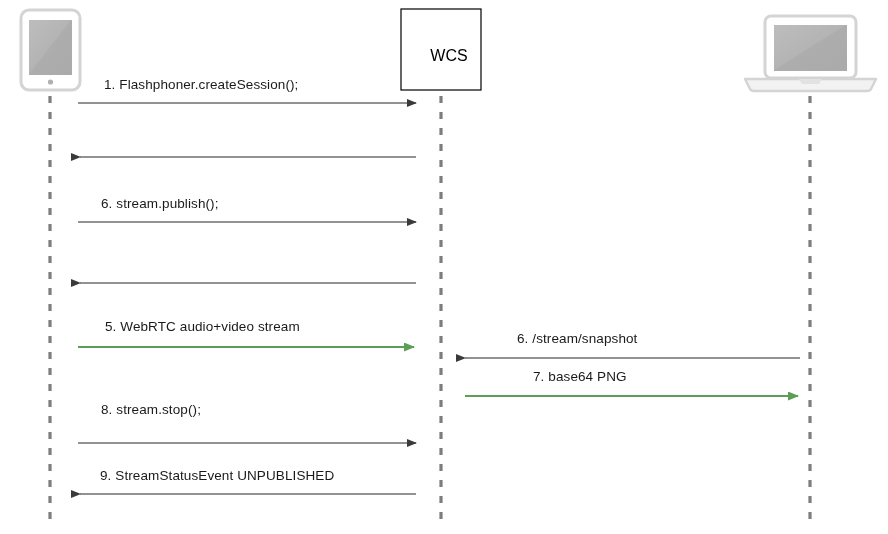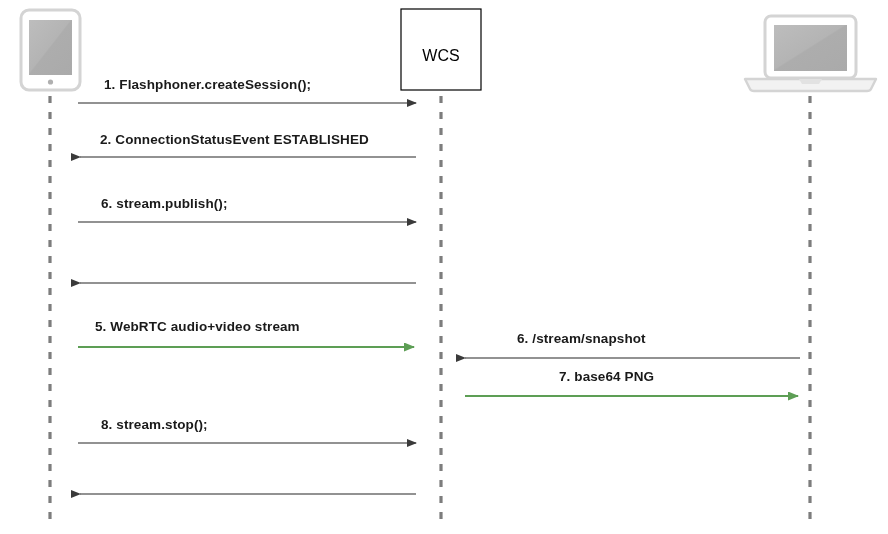--- a/index.html
+++ b/index.html
@@ -27,27 +27,27 @@
     display: block;
   }
   .msg-label {
     position: absolute;
     font-family: "Liberation Sans", sans-serif;
     font-size: 13.5px;
     color: #1a1a1a;
     white-space: nowrap;
     line-height: 1;
     letter-spacing: 0.1px;
-    font-weight: bold;
   }
   .wcs-box {
     position: absolute;
     background: #ffffff;
     border: 1px solid #000000;
     box-sizing: border-box;
+    padding-left: 8px;
   }
   .wcs-box-label {
     position: absolute;
     width: 100%;
     text-align: center;
     top: 38px;
     font-family: "Liberation Sans", sans-serif;
     font-size: 16px;
     color: #000000;
   }
@@ -116,27 +116,27 @@
 
     <line x1="416" y1="494" x2="80" y2="494" stroke="#6e6e6e" stroke-width="1.6" marker-end="url(#arrow-left-gray)"></line>
   </svg>
 
   <div class="wcs-box" style="left:401px; top:9px; width:80px; height:81px; border:none; background:transparent;">
     <div class="wcs-box-label">WCS</div>
   </div>
 
   <div class="msg-label" style="left:104px; top:78px;">1. Flashphoner.createSession();</div>
 
-  <div class="msg-label" style="left:100px; top:133px;">2. ConnectionStatusEvent ESTABLISHED</div>
 
   <div class="msg-label" style="left:101px; top:197px;">6. stream.publish();</div>
 
 
-  <div class="msg-label" style="left:95px; top:320px;">5. WebRTC audio+video stream</div>
+  <div class="msg-label" style="left:105px; top:320px;">5. WebRTC audio+video stream</div>
 
   <div class="msg-label" style="left:517px; top:332px;">6. /stream/snapshot</div>
 
-  <div class="msg-label" style="left:533px; top:370px;margin-left:26px;">7. base64 PNG</div>
+  <div class="msg-label" style="left:533px; top:370px;">7. base64 PNG</div>
 
-  <div class="msg-label" style="left:101px; top:418px;">8. stream.stop();</div>
+  <div class="msg-label" style="left:101px; top:403px;">8. stream.stop();</div>
 
+  <div class="msg-label" style="left:100px; top:469px;">9. StreamStatusEvent UNPUBLISHED</div>
 
 </div>
 
 </body></html>

